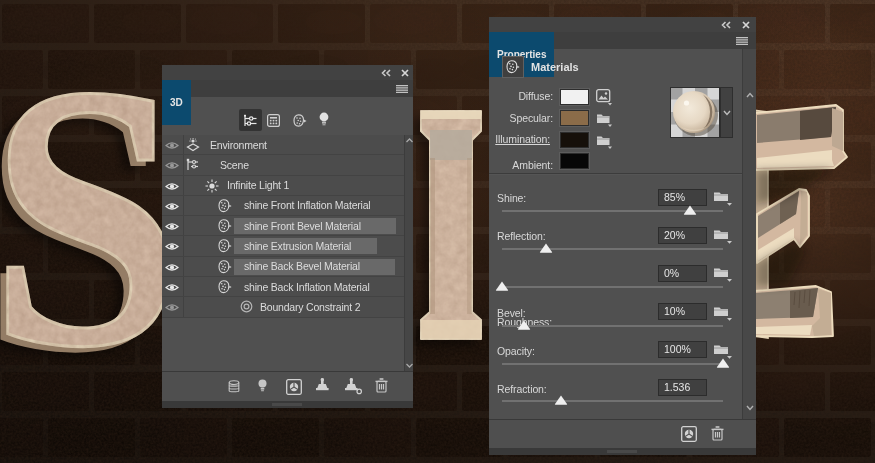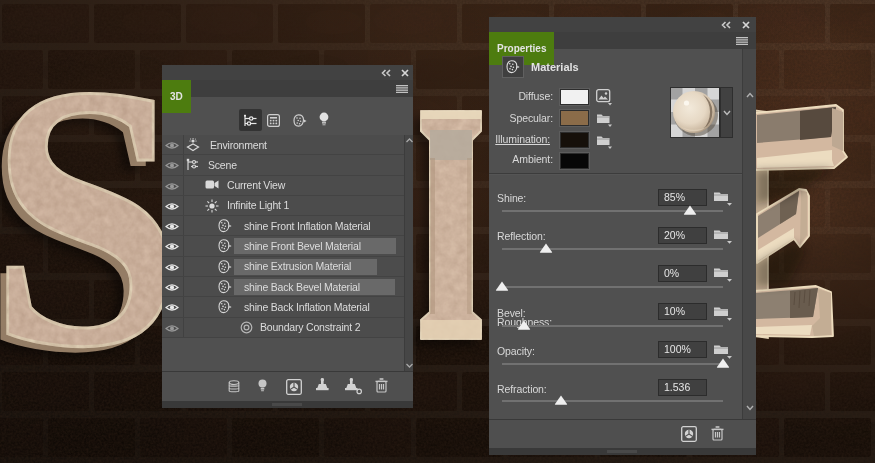--- a/index.html
+++ b/index.html
@@ -3,22 +3,22 @@
 <meta charset="utf-8">
 <style>
   html,body{margin:0;padding:0;background:#000;}
   #stage{position:relative;width:875px;height:463px;overflow:hidden;background:#1c110c;
          font-family:"Liberation Sans",sans-serif;}
   #bg{position:absolute;left:0;top:0;}
   .panel{position:absolute;background:#505050;font-family:"Liberation Sans",sans-serif;color:#dcdcdc;}
   .tbar{position:relative;height:15px;background:#424242;}
   .tbar svg{position:absolute;top:4px;}
   .tabs{position:relative;height:17px;background:#3e3e3e;}
-  .tab{position:absolute;left:0;top:0;height:17px;background:#4d7c0f;color:#e4e4e4;
-       font-size:10px;font-weight:bold;line-height:17px;padding:8px 8px;}
+  .tab{position:absolute;left:0;top:0;height:17px;background:#0c4a6e;color:#e4e4e4;
+       font-size:10px;font-weight:bold;line-height:17px;padding:14px 8px;}
   .row{position:relative;height:20.3px;background:#4c4c4c;border-bottom:1px solid #434343;
        box-sizing:border-box;font-size:10.5px;}
   .row .eye{position:absolute;left:0;top:0;width:21px;height:100%;border-right:1px solid #414141;}
   .row .eye svg{position:absolute;left:3px;top:6px;}
   .row .ric{position:absolute;top:3px;}
   .row .lbl{position:absolute;top:3.5px;white-space:nowrap;letter-spacing:-0.2px;}
   .hl{position:absolute;left:72px;top:2px;height:16px;background:#696969;}
   .sbar{position:absolute;right:0;top:0;width:9px;height:100%;background:#464646;border-left:1px solid #3c3c3c;box-sizing:border-box;}
   .flab{position:absolute;font-size:10.5px;color:#d8d8d8;letter-spacing:-0.1px;}
   .vbox{position:absolute;width:49px;height:17px;background:#404040;border:1px solid #2c2c2c;
@@ -251,34 +251,21 @@
           <svg class="ric" style="left:24px" width="14" height="14" viewBox="0 0 14 14">
             <g stroke="#d8d8d8" stroke-width="1.2" fill="none">
               <path d="M2 2 L2 12"></path>
               <path d="M2 4 L12 4"></path>
               <path d="M5 8.5 L12 8.5"></path>
               <circle cx="8" cy="4" r="1.5" fill="#4c4c4c"></circle>
               <circle cx="8" cy="8.5" r="1.5" fill="#4c4c4c"></circle>
               <rect x="0.8" y="0.8" width="2.4" height="2.4" fill="#d8d8d8" stroke="none"></rect>
             </g>
           </svg>
-          <div class="lbl" style="left:46px">Scene</div>
-        </div>
-    <div class="row">
-          <div class="eye">
-            <svg width="14" height="9" viewBox="0 0 14 9">
-              <path d="M1 4.5 Q7 -0.8 13 4.5 Q7 9.8 1 4.5 Z" fill="none" stroke="#999" stroke-width="1.2"></path>
-              <circle cx="7" cy="4.5" r="2" fill="#999"></circle>
-            </svg>
-          </div>
-          <svg class="ric" style="left:43px" width="14" height="11" viewBox="0 0 14 11">
-            <rect x="0.5" y="1.5" width="8.5" height="8" rx="1.5" fill="#dadada"></rect>
-            <path d="M9.5 4 L13.5 1.5 L13.5 9.5 L9.5 7 Z" fill="#dadada"></path>
-          </svg>
-          <div class="lbl" style="left:65px">Current View</div>
+          <div class="lbl" style="left:58px">Scene</div>
         </div>
     <div class="row">
           <div class="eye">
             <svg width="14" height="9" viewBox="0 0 14 9">
               <path d="M1 4.5 Q7 -0.8 13 4.5 Q7 9.8 1 4.5 Z" fill="none" stroke="#e8e8e8" stroke-width="1.2"></path>
               <circle cx="7" cy="4.5" r="2.1" fill="#e8e8e8"></circle>
             </svg>
           </div>
           <svg class="ric" style="left:43px" width="14" height="14" viewBox="0 0 14 14">
             <g fill="#dadada">
@@ -529,21 +516,21 @@
           <path d="M1 6 L13.5 6" stroke="#8a8a8a" stroke-width="0.8"></path>
           <path d="M12 13.5 L16 13.5 L14 16 Z" fill="#c9c9c9"></path>
         </svg>
     <div class="flab" style="right:206px;top:84px;text-decoration:underline;">Illumination:</div>
     <div class="sw" style="left:71px;top:82.5px;background:#16100a;"></div>
     <svg style="position:absolute;left:107px;top:83.5px" width="17" height="16" viewBox="0 0 17 16">
           <path d="M1 3.5 L1 12 L13.5 12 L13.5 5 L7 5 L5.5 3.5 Z" fill="#cfcfcf"></path>
           <path d="M1 6 L13.5 6" stroke="#8a8a8a" stroke-width="0.8"></path>
           <path d="M12 13.5 L16 13.5 L14 16 Z" fill="#c9c9c9"></path>
         </svg>
-    <div class="flab" style="right:203px;top:104px;">Ambient:</div>
+    <div class="flab" style="right:203px;top:110px;">Ambient:</div>
     <div class="sw" style="left:71px;top:104px;background:#070707;"></div>
 
     <div style="position:absolute;left:181px;top:38px;width:50px;height:51px;border:1px solid #2e2e2e;box-sizing:border-box;"></div>
     <svg style="position:absolute;left:181px;top:38px" width="50" height="51" viewBox="0 0 50 51">
       <defs>
         <pattern id="chk" width="25" height="25" patternUnits="userSpaceOnUse">
           <rect width="25" height="25" fill="#d6d6d6"></rect>
           <rect width="12.5" height="12.5" fill="#a2a2a2"></rect>
           <rect x="12.5" y="12.5" width="12.5" height="12.5" fill="#a2a2a2"></rect>
         </pattern>

